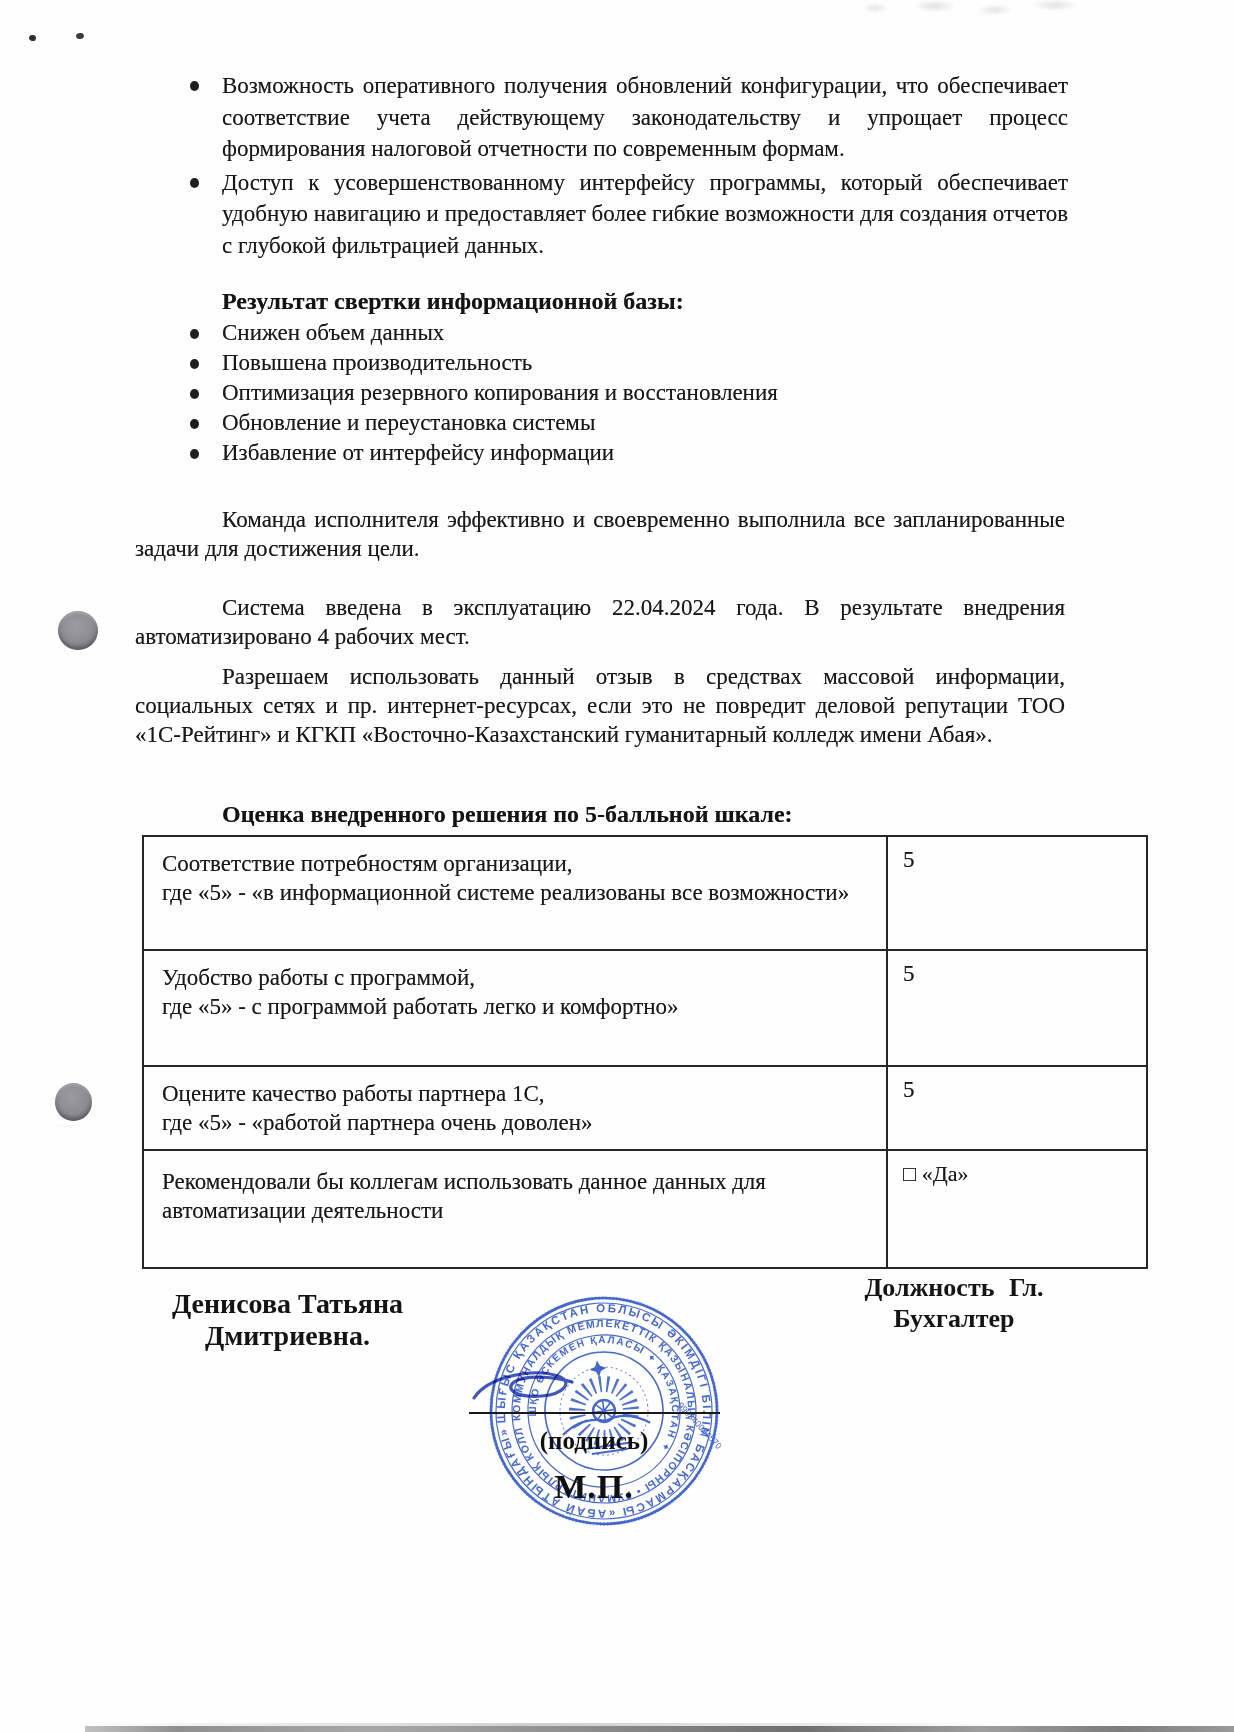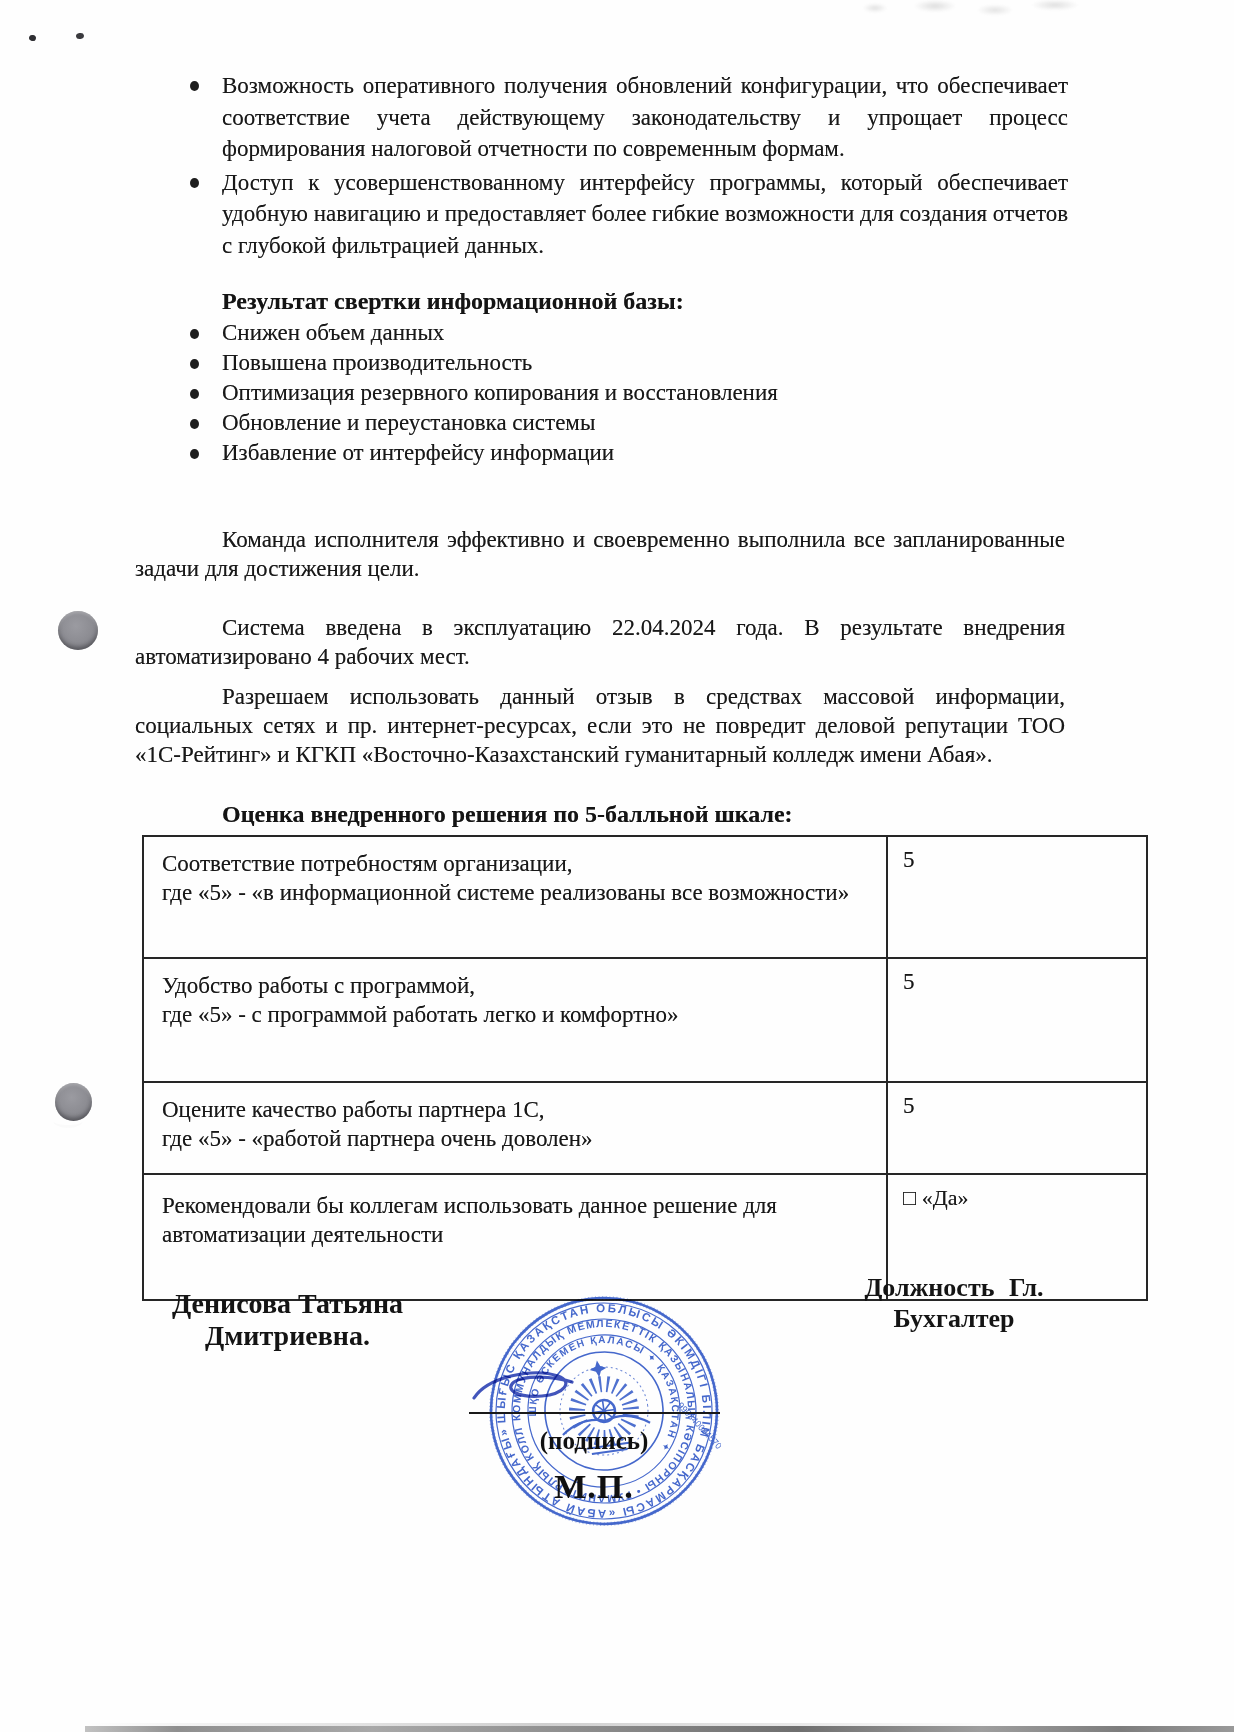--- a/index.html
+++ b/index.html
@@ -35,21 +35,21 @@
     border-radius:50%;border-bottom:3px solid #fafafa;opacity:.9;}
   .bottom-band{
     position:absolute;left:85px;right:0;bottom:0;height:6px;
     background:linear-gradient(90deg,#c2c2c2 0%,#8f8f8f 8%,#a8a8a8 25%,#8a8a8a 45%,#6f6f6f 62%,#9e9e9e 78%,#7d7d7d 90%,#999 100%);
   }
   .bottom-band::before{content:"";position:absolute;left:0;right:0;top:-3px;height:3px;
     background:linear-gradient(90deg,transparent,#cfcfcf 40%,transparent 80%);}
   
   .abs{position:absolute;}
   .doc-text{font-size:23px;line-height:29px;text-align:justify;color:#181818;
-    text-shadow:0 0 .5px rgba(20,20,20,.5);margin-top:20px;}
+    text-shadow:0 0 .5px rgba(20,20,20,.5);}
   ul.blist{list-style:none;margin:0;padding:0;}
   ul.blist li{position:relative;padding-left:87px;}
   ul.blist li::before{content:"";position:absolute;left:55px;top:11px;width:9px;height:10px;
     background:#1d1d1d;border-radius:50%;}
   .bullets-top{left:135px;top:70px;width:933px;}
   .bullets-top li{line-height:31.5px;margin-bottom:2px;}
   .bullets-top li::before{top:12px;}
   .h-bold{font-weight:700;font-size:24px;line-height:30px;color:#141414;
     text-shadow:0 0 .5px rgba(20,20,20,.55);}
   .heading-svertka{left:222px;top:286px;width:800px;}
@@ -60,21 +60,21 @@
   .para .indent{text-indent:87px;display:block;}
   .p-team{top:505px;}
   .p-launch{top:593px;}
   .p-perm{top:662px;}
   .heading-eval{left:222px;top:799px;width:820px;}
   
   table.eval{position:absolute;left:142px;top:835px;width:953px;
     border-collapse:collapse;table-layout:fixed;}
   table.eval td{border:2.4px solid #262626;vertical-align:top;
     font-size:23px;line-height:29px;color:#181818;text-shadow:0 0 .5px rgba(20,20,20,.5);}
-  td.crit{width:716px;padding:12px 8px 8px 18px;margin-top:26px;}
+  td.crit{width:716px;padding:12px 8px 0 18px;margin-top:26px;}
   td.score{width:237px;padding:8px 6px 0 15px;font-size:24px;}
   tr.r1 td{height:100px;}
   tr.r2 td{height:102px;}
   tr.r3 td{height:70px;}
   tr.r4 td{height:100px;}
   tr.r4 td.crit{padding-top:16px;}
   tr.r4 td.score{font-size:22px;}
   
   .sig-name{left:170px;top:1288px;width:235px;text-align:center;
     font-weight:700;font-size:28px;line-height:32px;color:#141414;}
@@ -144,21 +144,21 @@
       </tr>
       <tr class="r3">
         <td class="crit">
           <span style="display:block">Оцените качество работы партнера 1С,</span>
           <span style="display:block">где «5» - «работой партнера очень доволен»</span>
         </td>
         <td class="score">5</td>
       </tr>
       <tr class="r4">
         <td class="crit">
-          <span style="display:block">Рекомендовали бы коллегам использовать данное решение для</span>
+          <span style="display:block">Рекомендовали бы коллегам использовать данное данных для</span>
           <span style="display:block">автоматизации деятельности</span>
         </td>
         <td class="score">□ «Да»</td>
       </tr>
     </tbody>
   </table>
 
   <div class="abs sig-name">
     <span style="display:block">Денисова Татьяна</span>
     <span style="display:block">Дмитриевна.</span>

